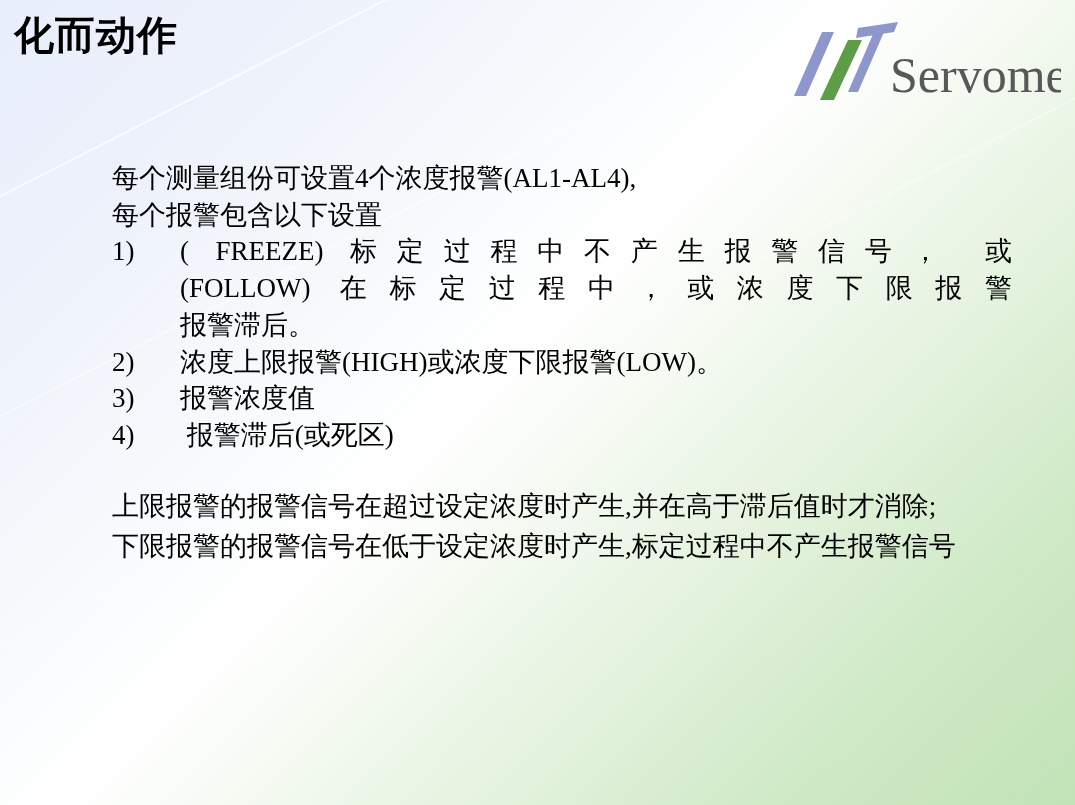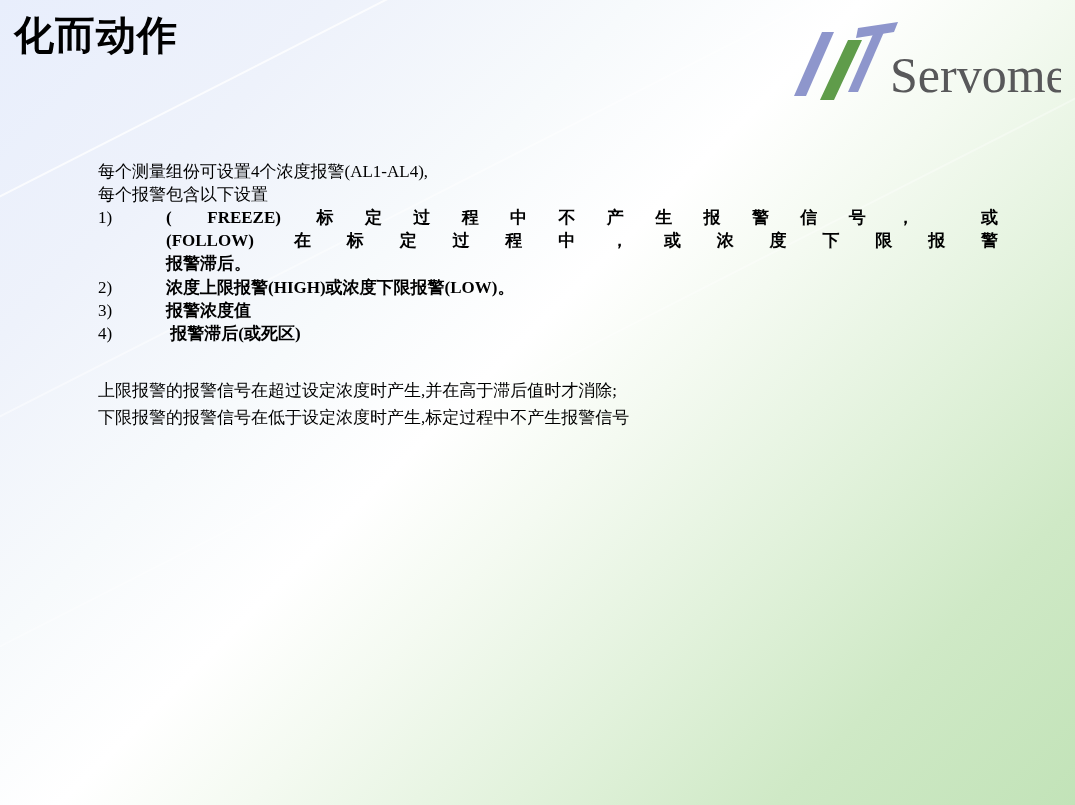--- a/index.html
+++ b/index.html
@@ -57,25 +57,25 @@
     position: absolute;
     right: 14px;
     top: 18px;
     width: 275px;
     height: 105px;
   }
   .logo svg { display: block; }
 
   .content {
     position: absolute;
-    left: 98px;
+    left: 112px;
     top: 160px;
     width: 900px;
     color: #000000;
-    font-size: 17px;
+    font-size: 27px;
     line-height: 1.36;
   }
   .line {
     white-space: pre;
   }
   .numlist {
     margin: 0;
     padding: 0;
     list-style: none;
   }
@@ -84,21 +84,20 @@
     align-items: flex-start;
     margin: 0;
   }
   .numlist .num {
     width: 68px;
     flex: 0 0 68px;
     text-align: left;
   }
   .numlist .txt {
     flex: 1 1 auto;
-    font-weight: bold;
   }
   .just {
     text-align: justify;
     text-align-last: justify;
   }
   .spacer {
     height: 30px;
   }
   .para {
     margin-top: 4px;

